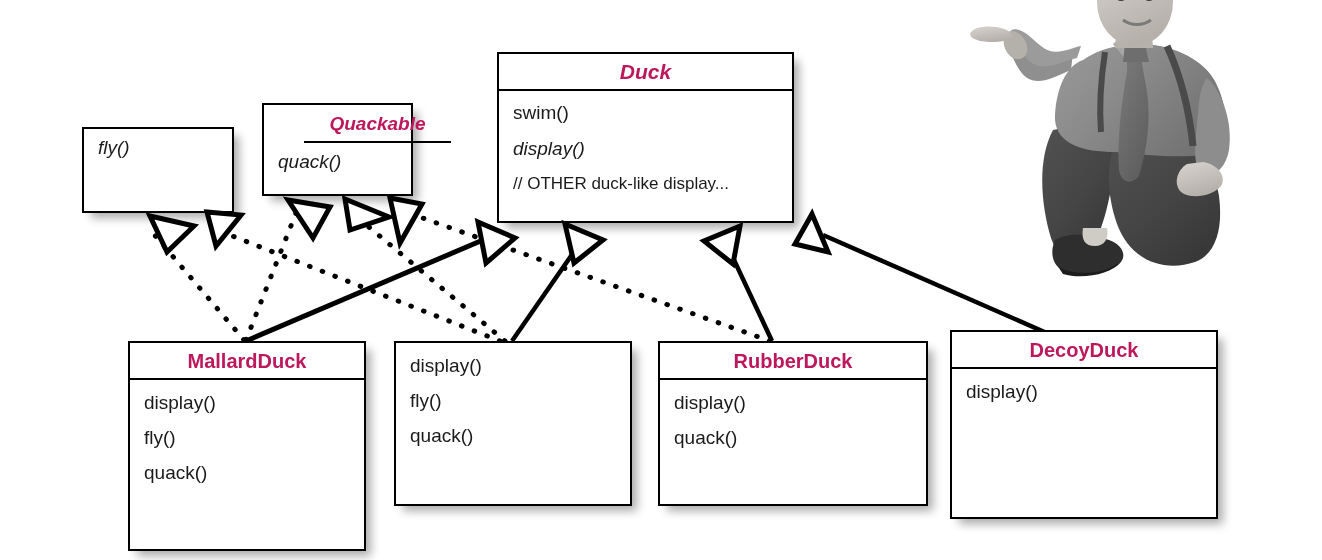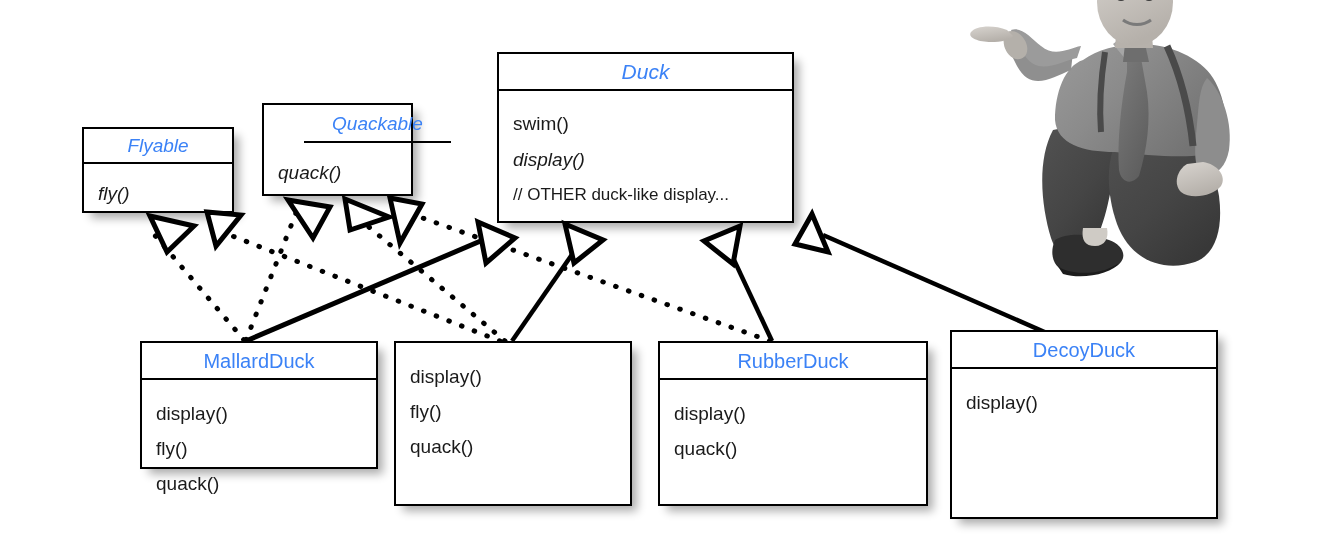--- a/index.html
+++ b/index.html
@@ -26,61 +26,60 @@
     border: 2px solid #000000;
     box-sizing: border-box;
     box-shadow: 7px 7px 9px -2px rgba(0,0,0,0.33);
     z-index: 5;
   }
   .uml-title {
     box-sizing: border-box;
     width: 100%;
     text-align: right;
     font-size: 20px;
-    font-weight: normal;
-    color: #3b82f6;
+    font-weight: bold;
+    color: #be185d;
     border-bottom: 2px solid #000000;
     line-height: 1;
     letter-spacing: 0px;
     display: flex;
     align-items: center;
     justify-content: center;
   }
   .uml-title.italic { font-style: italic; }
   .uml-body {
     box-sizing: border-box;
     padding: 9px 14px 6px 14px;
   }
   .uml-method {
     font-size: 19px;
     color: #1a1a1a;
     line-height: 1.0;
     margin-bottom: 18px;
     white-space: nowrap;
-    margin-top: 11px;
   }
   .uml-method.italic { font-style: italic; }
   .uml-method.small { font-size: 17px; }
   .uml-method:last-child { margin-bottom: 0; }
 
   
   #box-flyable     { left: 82px;  top: 127px; width: 152px; height: 86px; }
   #box-flyable .uml-title { height: 35px; font-size: 19px; }
   #box-flyable .uml-body  { height: 47px; }
 
   #box-quackable   { left: 262px; top: 103px; width: 151px; height: 93px; }
   #box-quackable .uml-title { height: 38px; font-size: 19px; margin-left: 40px; }
   #box-quackable .uml-body  { height: 51px; }
 
   #box-duck        { left: 497px; top: 52px;  width: 297px; height: 171px; }
   #box-duck .uml-title { height: 37px; font-size: 21px; }
   #box-duck .uml-body  { height: 130px; padding-top: 12px; }
   #box-duck .uml-method { margin-bottom: 17px; }
 
-  #box-mallard     { left: 140px; top: 341px; width: 238px; height: 128px; }
+  #box-mallard     { left: 128px; top: 341px; width: 238px; height: 210px; }
   #box-redhead     { left: 394px; top: 341px; width: 238px; height: 165px; }
   #box-rubber      { left: 658px; top: 341px; width: 270px; height: 165px; }
   #box-decoy       { left: 950px; top: 330px; width: 268px; height: 189px; }
   .bottom-box .uml-title { height: 37px; }
   .bottom-box .uml-body  { height: 124px; padding-top: 13px; }
   .bottom-box .uml-method { margin-bottom: 16px; }
 
   
   #links {
     position: absolute;
@@ -129,21 +128,20 @@
     <line x1="246" y1="340" x2="296" y2="213" stroke="#000000" stroke-width="5" stroke-linecap="round" stroke-dasharray="0.6 13"></line>
 
     <line x1="500" y1="341" x2="212" y2="228" stroke="#000000" stroke-width="5" stroke-linecap="round" stroke-dasharray="0.6 13"></line>
 
     <line x1="505" y1="341" x2="351" y2="212" stroke="#000000" stroke-width="5" stroke-linecap="round" stroke-dasharray="0.6 13"></line>
 
     <line x1="770" y1="341" x2="400" y2="210" stroke="#000000" stroke-width="5" stroke-linecap="round" stroke-dasharray="0.6 13"></line>
   </svg>
 
   <div class="uml-box" id="box-flyable">
-    <div class="uml-title italic">Flyable</div>
     <div class="uml-body">
       <div class="uml-method italic">fly()</div>
     </div>
   </div>
 
   <div class="uml-box" id="box-quackable">
     <div class="uml-title italic">Quackable</div>
     <div class="uml-body">
       <div class="uml-method italic">quack()</div>
     </div>

